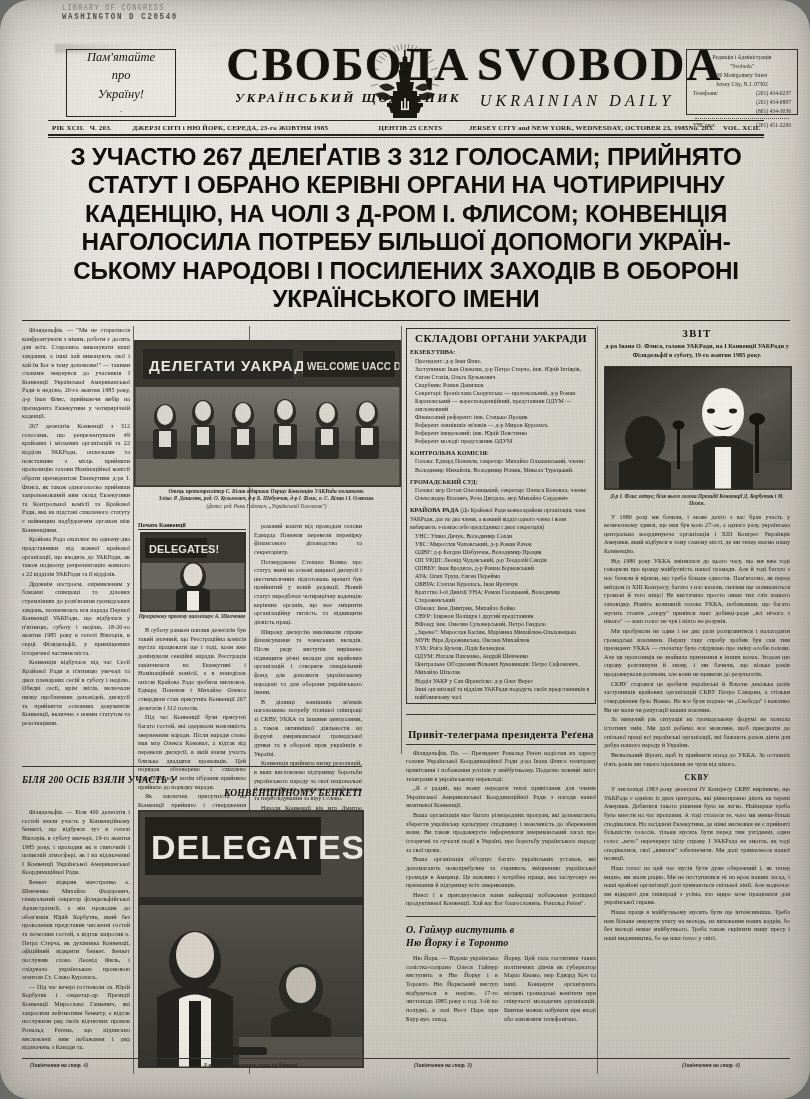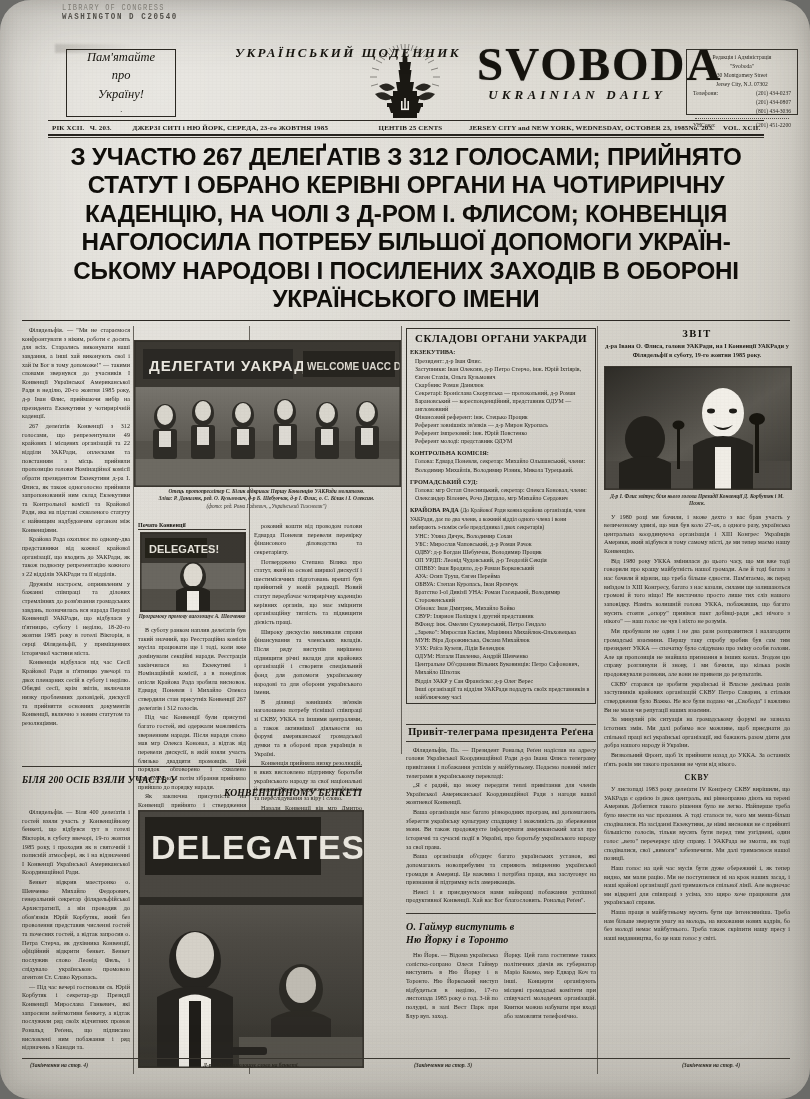--- a/index.html
+++ b/index.html
@@ -37,21 +37,21 @@
   .remember div{white-space:nowrap;}
   .rem-dot{font-size:9px;margin-top:2px;}
   .logo-ua{position:absolute;left:183px;top:-2px;width:330px;text-align:center;}
   .logo-ua .big{font-family:"Liberation Serif",serif;font-weight:bold;font-size:47px;
     letter-spacing:1.5px;line-height:.96;
     text-shadow:0 0 1px rgba(25,22,18,.55);}
   .logo-ua .sub{font-style:italic;font-weight:bold;font-size:13px;letter-spacing:2.4px;margin-top:3px;}
   .logo-en{position:absolute;left:452px;top:-2px;width:250px;text-align:center;}
   .logo-en .big{font-family:"Liberation Serif",serif;font-weight:bold;font-size:47px;
     letter-spacing:2px;line-height:.96;text-shadow:0 0 1px rgba(25,22,18,.55);margin-left:25px;}
-  .logo-en .sub{font-style:italic;font-weight:bold;font-size:13px;letter-spacing:4.2px;}
+  .logo-en .sub{font-style:italic;font-weight:normal;font-size:16px;letter-spacing:4.2px;margin-top:5px;}
   .emblem{position:absolute;left:349px;top:-4px;width:112px;height:80px;}
   .addr{position:absolute;left:686px;top:5px;width:112px;height:66px;border:1px solid #35322b;
     font-size:5.6px;line-height:1.62;color:#2b2822;padding:3px 2px 0;box-sizing:border-box;}
   .addr .c{text-align:center;}
   .addr .row{display:flex;justify-content:space-between;padding:0 4px;}
   .addr .row .l{white-space:nowrap;}
   .addr .hr{border-top:1px dotted #55514a;margin:2px 6px;}
 
   
   .rule-a{position:absolute;left:48px;top:120px;width:716px;border-top:1px solid #2c2924;}
@@ -109,20 +109,21 @@
   <div class="masthead">
 
     <div class="remember">
       <div>Пам'ятайте</div>
       <div>про</div>
       <div>Україну!</div>
       <div class="rem-dot">·</div>
     </div>
 
     <div class="logo-ua">
+      <div class="big">СВОБОДА</div>
       <div class="sub">УКРАЇНСЬКИЙ ЩОДЕННИК</div>
     </div>
 
     <div class="emblem">
       <svg viewBox="0 0 112 80" width="112" height="80">
         <g stroke="#1d1b16" stroke-width=".55" opacity=".85">
           <g transform="translate(56,40)">
             <line x1="0" y1="-36" x2="0" y2="-30"></line>
             <line x1="-8" y1="-35" x2="-6" y2="-29"></line>
             <line x1="8" y1="-35" x2="6" y2="-29"></line>
@@ -424,21 +425,21 @@
           <div style="padding-left:5px">„Зарево": Мирослав Касіян, Маріянна Михайлюк-Ольховецька</div>
           <div style="padding-left:5px">МУН: Віра Дорожинська, Оксана Михайлюк</div>
           <div style="padding-left:5px">УЗХ: Раїса Кузеля, Лідія Белендюк</div>
           <div style="padding-left:5px">ОДУМ: Наталя Павленко, Андрій Шевченко</div>
           <div style="padding-left:5px">Центральне Об'єднання Вільних Буковинців: Петро Сафонович, Михайло Шпотак</div>
           <div style="padding-left:5px">Відділ УАКР у Сан Франсіско: д-р Олег Верес</div>
           <div style="padding-left:5px">Інші організації та відділи УАКРади подадуть своїх представників в найближчому часі</div>
         </div>
       </div>
 
-      <div style="margin-top:20px;border-top:1px solid #3a362f;padding-top:1px">
+      <div style="margin-top:10px;border-top:1px solid #3a362f;padding-top:14px">
         <div class="secthead" style="font-size:10.3px">Привіт-телеграма президента Реґена</div>
         <div style="border-bottom:1px solid #3a362f;margin:4px 0 4px;"></div>
         <div class="body">
           <p>Філядельфія, Па. — Президент Рональд Реґен надіслав на адресу голови Української Координаційної Ради д-ра Івана Флиса телеграму привітання і побажання успіхів у майбутньому. Подаємо повний зміст телеграми в українському перекладі:</p>
           <p>„Я є радий, що можу передати теплі привітання для членів Української Американської Координаційної Ради з нагоди вашої жовтневої Конвенції.</p>
           <p>Ваша організація має багато різнородних програм, які допомагають зберегти українську культурну спадщину і можливість до збереження мови. Ви також продовжуєте інформувати американський загал про історичні та сучасні події в Україні, про боротьбу українського народу за свої права.</p>
           <p>Ваша організація об'єднує багато українських установ, які допомагають новоприбулим та сприяють зміцненню української громади в Америці. Це важлива і потрібна праця, яка заслуговує на признання й підтримку всіх американців.</p>
           <p>Ненсі і я приєднуємося нами найкращі побажання успішної продуктивної Конвенції. Хай вас Бог благословить. Рональд Реґен".</p>
         </div>
       </div>

